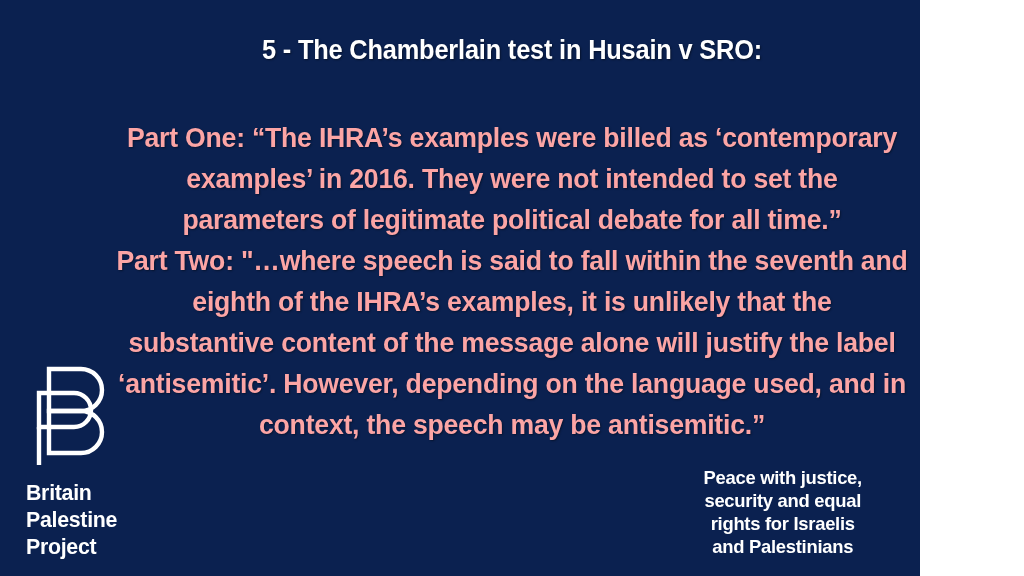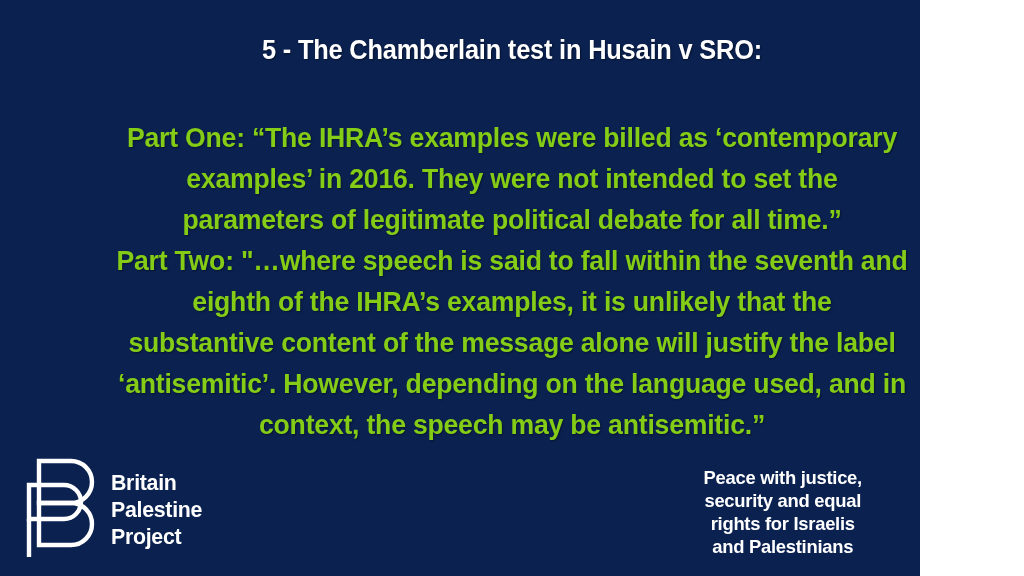--- a/index.html
+++ b/index.html
@@ -39,21 +39,21 @@
     white-space: nowrap;
   }
 
   
   #body-block {
     position: absolute;
     top: 117px;
     left: 30px;
     width: 964px;
     text-align: center;
-    color: #84cc16;
+    color: #fca5a5;
     font-size: 28.5px;
     font-weight: bold;
     line-height: 41px;
     letter-spacing: -0.25px;
     text-shadow: 1px 1px 2px rgba(0,0,0,0.40);
   }
   #body-block .line {
     display: block;
     white-space: nowrap;
     transform: scaleX(0.935);
@@ -61,20 +61,21 @@
   }
 
   
   #logo {
     position: absolute;
     left: 26px;
     bottom: 16px;
     display: flex;
     align-items: center;
     gap: 11px;
+    flex-direction: column;
   }
   #logo-mark {
     display: block;
     width: 74px;
     height: 102px;
     flex: none;
   }
   #logo-words {
     color: #ffffff;
     font-size: 22px;

